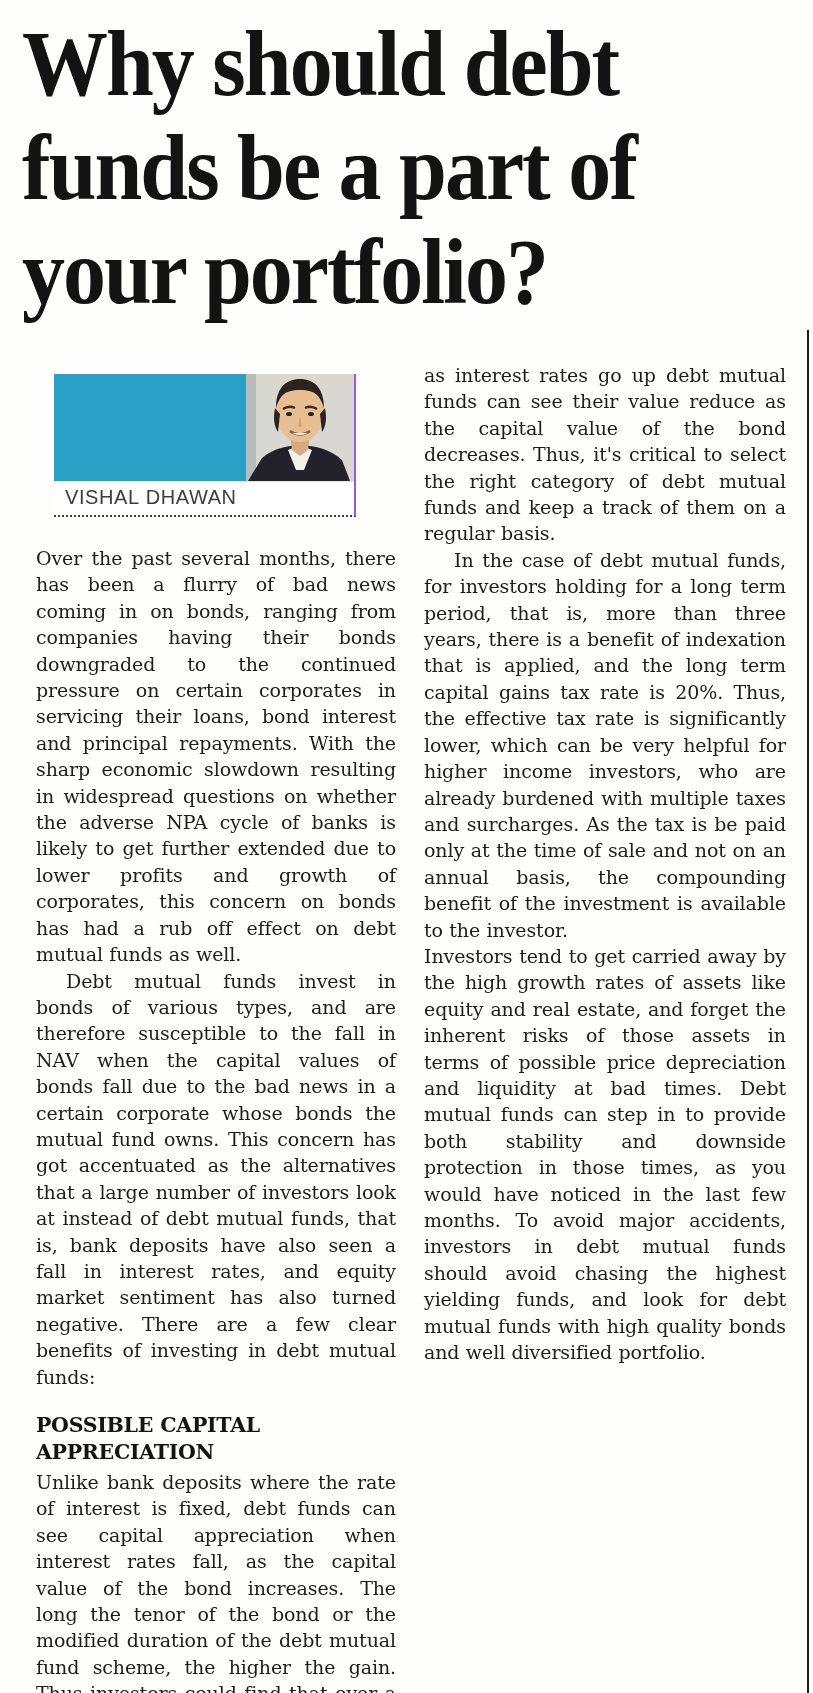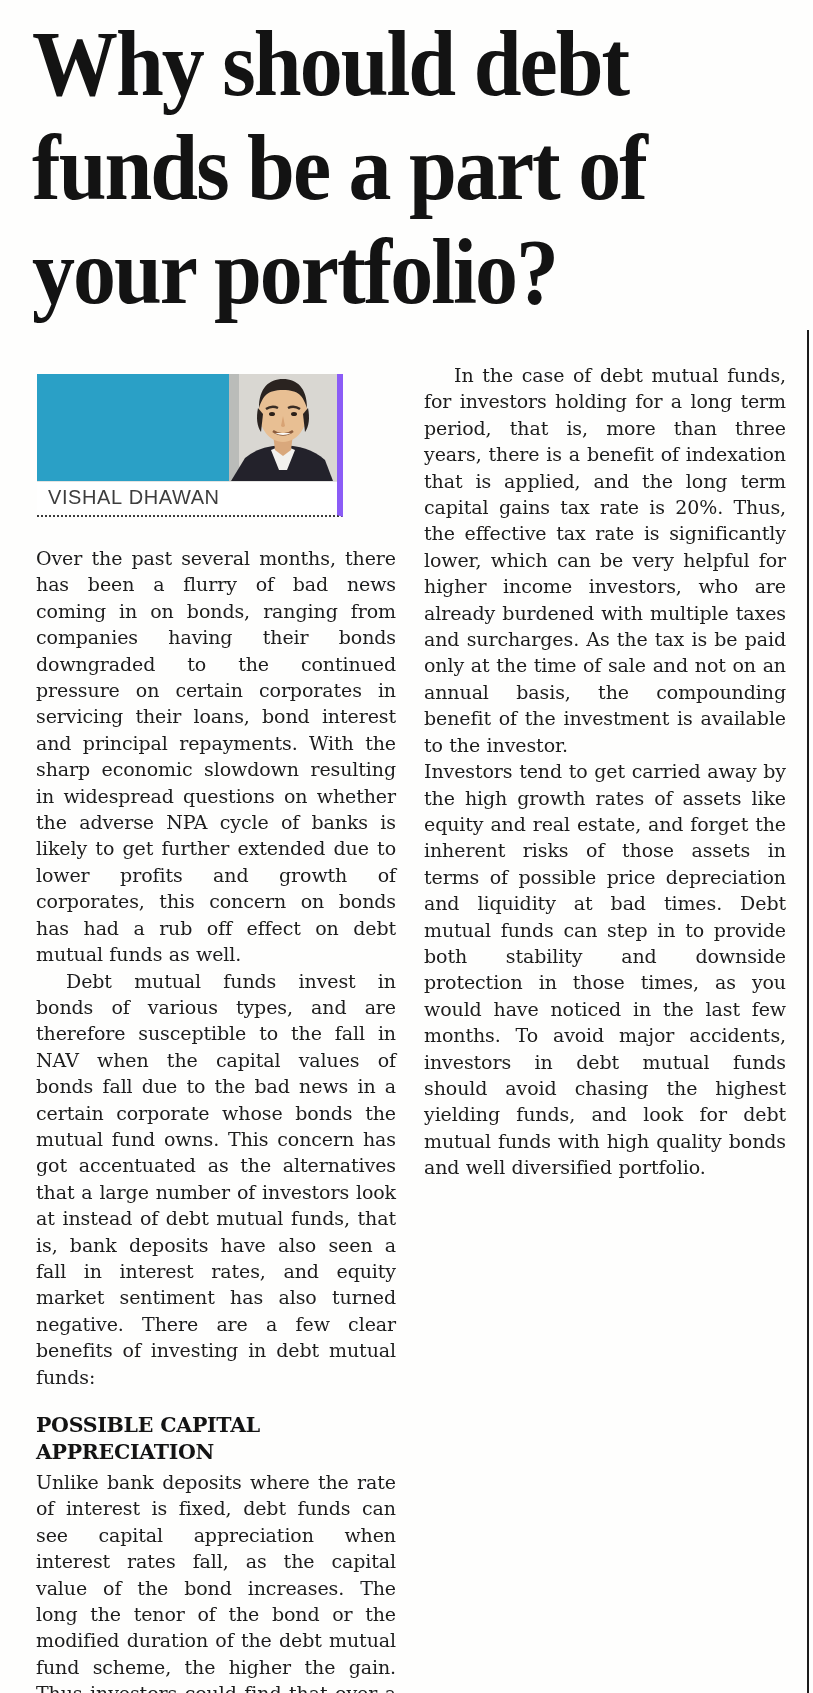--- a/index.html
+++ b/index.html
@@ -8,21 +8,21 @@
     background: #fefefd;
     position: relative;
     overflow: hidden;
     font-family: "DejaVu Serif", serif;
     color: #1d1d1d;
   }
 
   
   .headline {
     position: absolute;
-    left: 32px; top: 8px; width: 770px;
+    left: 22px; top: 8px; width: 770px;
     font-family: "Liberation Serif", "DejaVu Serif", serif;
     font-weight: bold;
     font-size: 86px;
     line-height: 104px;
     letter-spacing: -2px;
     color: #131313;
   }
   .headline .hl-line { white-space: nowrap; transform: scaleY(1.08); transform-origin: left top; }
 
   
@@ -47,22 +47,22 @@
     line-height: 27px;
     letter-spacing: -0.3px;
     text-align: left;
     color: #141414;
     margin: 22px 0 3px 0;
   }
 
   
   .author-card {
     width: 300px;
-    margin: 2px 0 28px 1px;
-    border-right: 6px solid #8b5cf6;
+    margin: 2px 0 28px 18px;
+    border-right: 2px solid #8b5cf6;
     border-bottom: 2px dotted #3a3a3a;
     padding-bottom: 2px;
   }
   .author-photo-area {
     height: 107px;
     background: #2aa0c6;
     position: relative;
   }
   .author-photo-area svg { position: absolute; right: 0; top: 0; }
   .author-name-strip {
@@ -130,20 +130,21 @@
   </div>
 
   <p>Over the past several months, there has been a flurry of bad news coming in on bonds, ranging from companies having their bonds downgraded to the continued pressure on certain corporates in servicing their loans, bond interest and principal repayments. With the sharp economic slowdown resulting in widespread questions on whether the adverse NPA cycle of banks is likely to get further extended due to lower profits and growth of corporates, this concern on bonds has had a rub off effect on debt mutual funds as well.</p>
   <p class="indent">Debt mutual funds invest in bonds of various types, and are therefore susceptible to the fall in NAV when the capital values of bonds fall due to the bad news in a certain corporate whose bonds the mutual fund owns. This concern has got accentuated as the alternatives that a large number of investors look at instead of debt mutual funds, that is, bank deposits have also seen a fall in interest rates, and equity market sentiment has also turned negative. There are a few clear benefits of investing in debt mutual funds:</p>
 
   <h3 class="section-heading">POSSIBLE CAPITAL APPRECIATION</h3>
   <p>Unlike bank deposits where the rate of interest is fixed, debt funds can see capital appreciation when interest rates fall, as the capital value of the bond increases. The long the tenor of the bond or the modified duration of the debt mutual fund scheme, the higher the gain. Thus investors could find that over a period of time as interest rates fall in countries, debt mutual funds can give investors the opportunity to take advantage of falling interest rates. Investors also need to remember that</p>
 </div>
 
 <div class="col col-right">
+  <p>as interest rates go up debt mutual funds can see their value reduce as the capital value of the bond decreases. Thus, it's critical to select the right category of debt mutual funds and keep a track of them on a regular basis.</p>
 
   <p class="indent">In the case of debt mutual funds, for investors holding for a long term period, that is, more than three years, there is a benefit of indexation that is applied, and the long term capital gains tax rate is 20%. Thus, the effective tax rate is significantly lower, which can be very helpful for higher income investors, who are already burdened with multiple taxes and surcharges. As the tax is be paid only at the time of sale and not on an annual basis, the compounding benefit of the investment is available to the investor.</p>
 
   <p>Investors tend to get carried away by the high growth rates of assets like equity and real estate, and forget the inherent risks of those assets in terms of possible price depreciation and liquidity at bad times. Debt mutual funds can step in to provide both stability and downside protection in those times, as you would have noticed in the last few months. To avoid major accidents, investors in debt mutual funds should avoid chasing the highest yielding funds, and look for debt mutual funds with high quality bonds and well diversified portfolio.</p>
 
 </div>
 
 <div class="page-rule"></div>
 
 </body></html>

